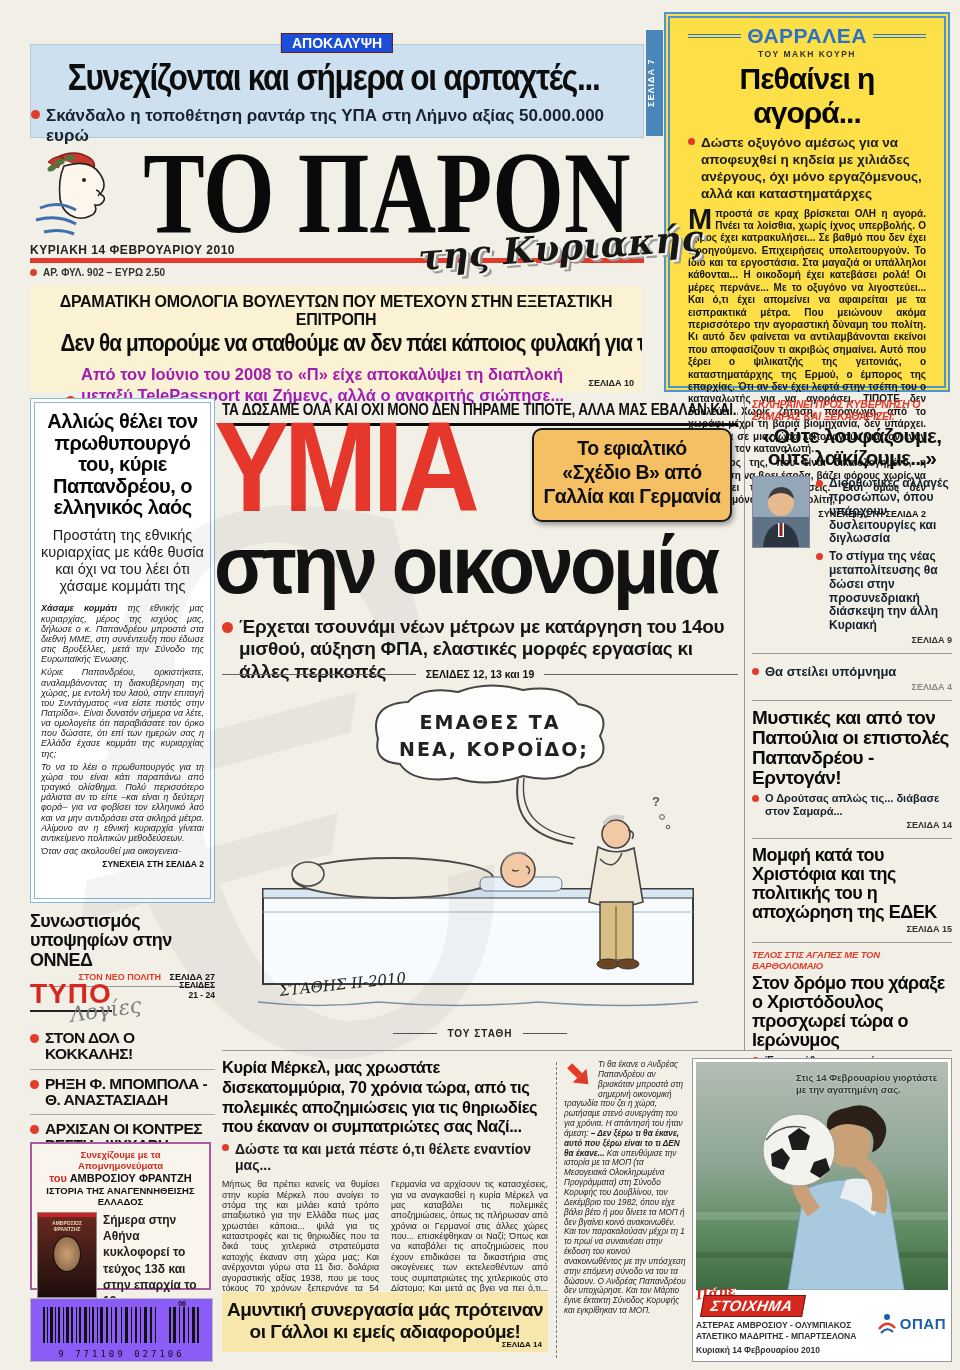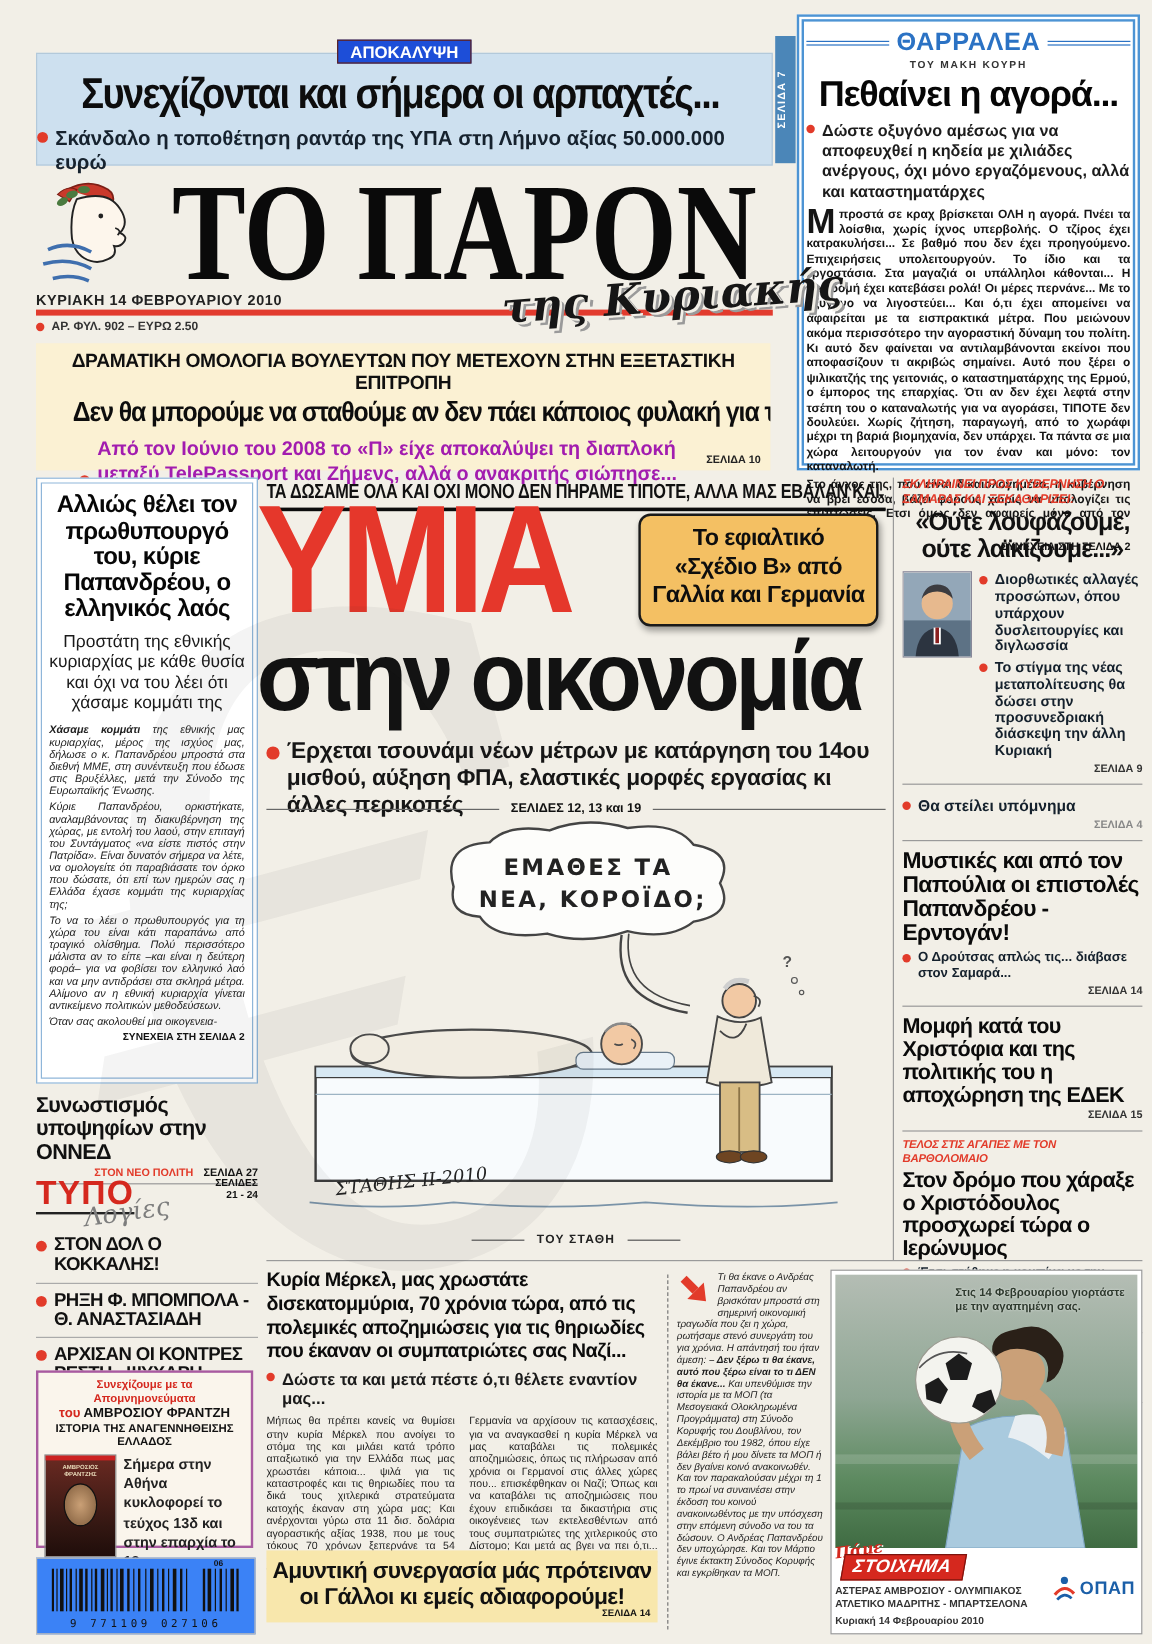--- a/index.html
+++ b/index.html
@@ -29,21 +29,21 @@
 
   
   .zimens{left:30px;top:286px;width:612px;height:106px;background:#fbf1d3;}
   .z-kick{padding-top:7px;font-size:16px;font-weight:700;letter-spacing:-0.3px;color:#101010;}
   .z-head{overflow:hidden;height:30px;margin-top:1px;}
   .z-head span{display:inline-block;width:100%;white-space:nowrap;font-size:23px;font-weight:900;letter-spacing:-1px;transform:scaleX(0.9);transform-origin:center;color:#0d0d0d;}
   .z-bullet{display:flex;justify-content:center;margin-top:4px;font-size:16.5px;font-weight:800;color:#a21caf;width:540px;margin-left:auto;margin-right:auto;line-height:1.25;align-items:flex-end;}
   .z-page{position:absolute;right:8px;bottom:4px;}
 
   
-  .thar{left:664px;top:12px;width:286px;height:380px;background:#ffffff;border:6px double #4d94d4;padding:6px 2px;box-sizing:border-box;}
+  .thar{left:664px;top:12px;width:286px;height:380px;background:#fde047;border:6px double #4d94d4;padding:6px 18px;box-sizing:border-box;}
   .thar-hd{display:flex;align-items:center;gap:6px;}
   .thar-hd i{flex:1;border-top:4px double #2b72c4;}
   .thar-title{color:#2b72c4;font-weight:900;font-size:21px;letter-spacing:0.5px;}
   .thar-by{font-size:8.5px;font-weight:700;letter-spacing:1.5px;color:#333;margin-top:1px;}
   .thar-head{font-size:30px;font-weight:900;letter-spacing:-1px;margin-top:3px;color:#060606;}
   .thar-lead{display:flex;margin-top:5px;font-size:13.5px;font-weight:600;line-height:1.25;color:#1c1c1c;text-align:left;}
   .thar-body{margin-top:5px;font-size:10px;font-weight:600;line-height:1.24;color:#151515;}
   .thar-body p{margin:0 0 2px 0;}
   .thar-body p.fst::first-letter{font-size:29px;font-weight:900;float:left;line-height:0.78;padding-right:3px;}
   .thar-more{font-size:9px;font-weight:900;margin-top:2px;}
@@ -76,21 +76,21 @@
   .frz-l2 .red{color:#d5281e;font-weight:700;}
   .frz-l3{font-size:9.5px;font-weight:900;text-align:center;margin-top:1px;}
   .frz-row{display:flex;margin-top:5px;gap:6px;}
   .frz-cover{width:58px;height:84px;background:linear-gradient(#6b2a22,#331712 70%,#1f0d0a);border:1px solid #888;position:relative;flex:none;}
   .frz-cover .bar{height:4px;background:#c22;}
   .frz-cover .ct{color:#e8d9b8;font-size:5px;font-weight:700;text-align:center;margin-top:3px;line-height:1.2;padding:0 2px;}
   .frz-cover .oval{width:26px;height:34px;border-radius:50%;background:radial-gradient(#caa076,#7d5a3a);margin:4px auto 0;border:1px solid #111;}
   .frz-txt{font-size:12px;font-weight:700;line-height:1.35;color:#222;}
 
   
-  .bcode{left:30px;top:1298px;width:181px;height:62px;background:#3b82f6;border:1px solid #bbb;}
+  .bcode{left:30px;top:1298px;width:181px;height:62px;background:#8b5cf6;border:1px solid #bbb;}
   .bc-corner{position:absolute;top:1px;right:26px;font-size:7px;font-weight:700;}
   .bc-digits{position:absolute;bottom:2px;left:0;right:0;text-align:center;font-family:"DejaVu Sans Mono",monospace;font-size:9px;letter-spacing:3px;}
 
   
   .kickwrap{left:222px;top:400px;width:516px;border-bottom:3px solid #0c0c0c;height:23px;overflow:hidden;}
   .kickwrap span{display:inline-block;white-space:nowrap;font-size:17px;font-weight:900;letter-spacing:-0.3px;transform:scaleX(0.8);transform-origin:left;}
   .ymia{left:214px;top:408px;font-size:128px;font-weight:900;color:#e5372b;letter-spacing:-6px;line-height:0.92;transform:scaleX(0.88);transform-origin:left;white-space:nowrap;}
   .planbox{left:532px;top:428px;width:200px;height:94px;background:#f4c063;border:2px solid #1a1a1a;border-radius:10px;box-shadow:2px 3px 5px rgba(0,0,0,0.35);padding-top:7px;box-sizing:border-box;}
   .planbox span{display:block;text-align:center;font-size:19.5px;font-weight:900;letter-spacing:-0.5px;line-height:1.22;color:#0e0e0e;}
   .oikon{left:214px;top:524px;font-size:82px;font-weight:900;letter-spacing:-4px;line-height:1;transform:scaleX(0.93);transform-origin:left;white-space:nowrap;color:#121212;}

